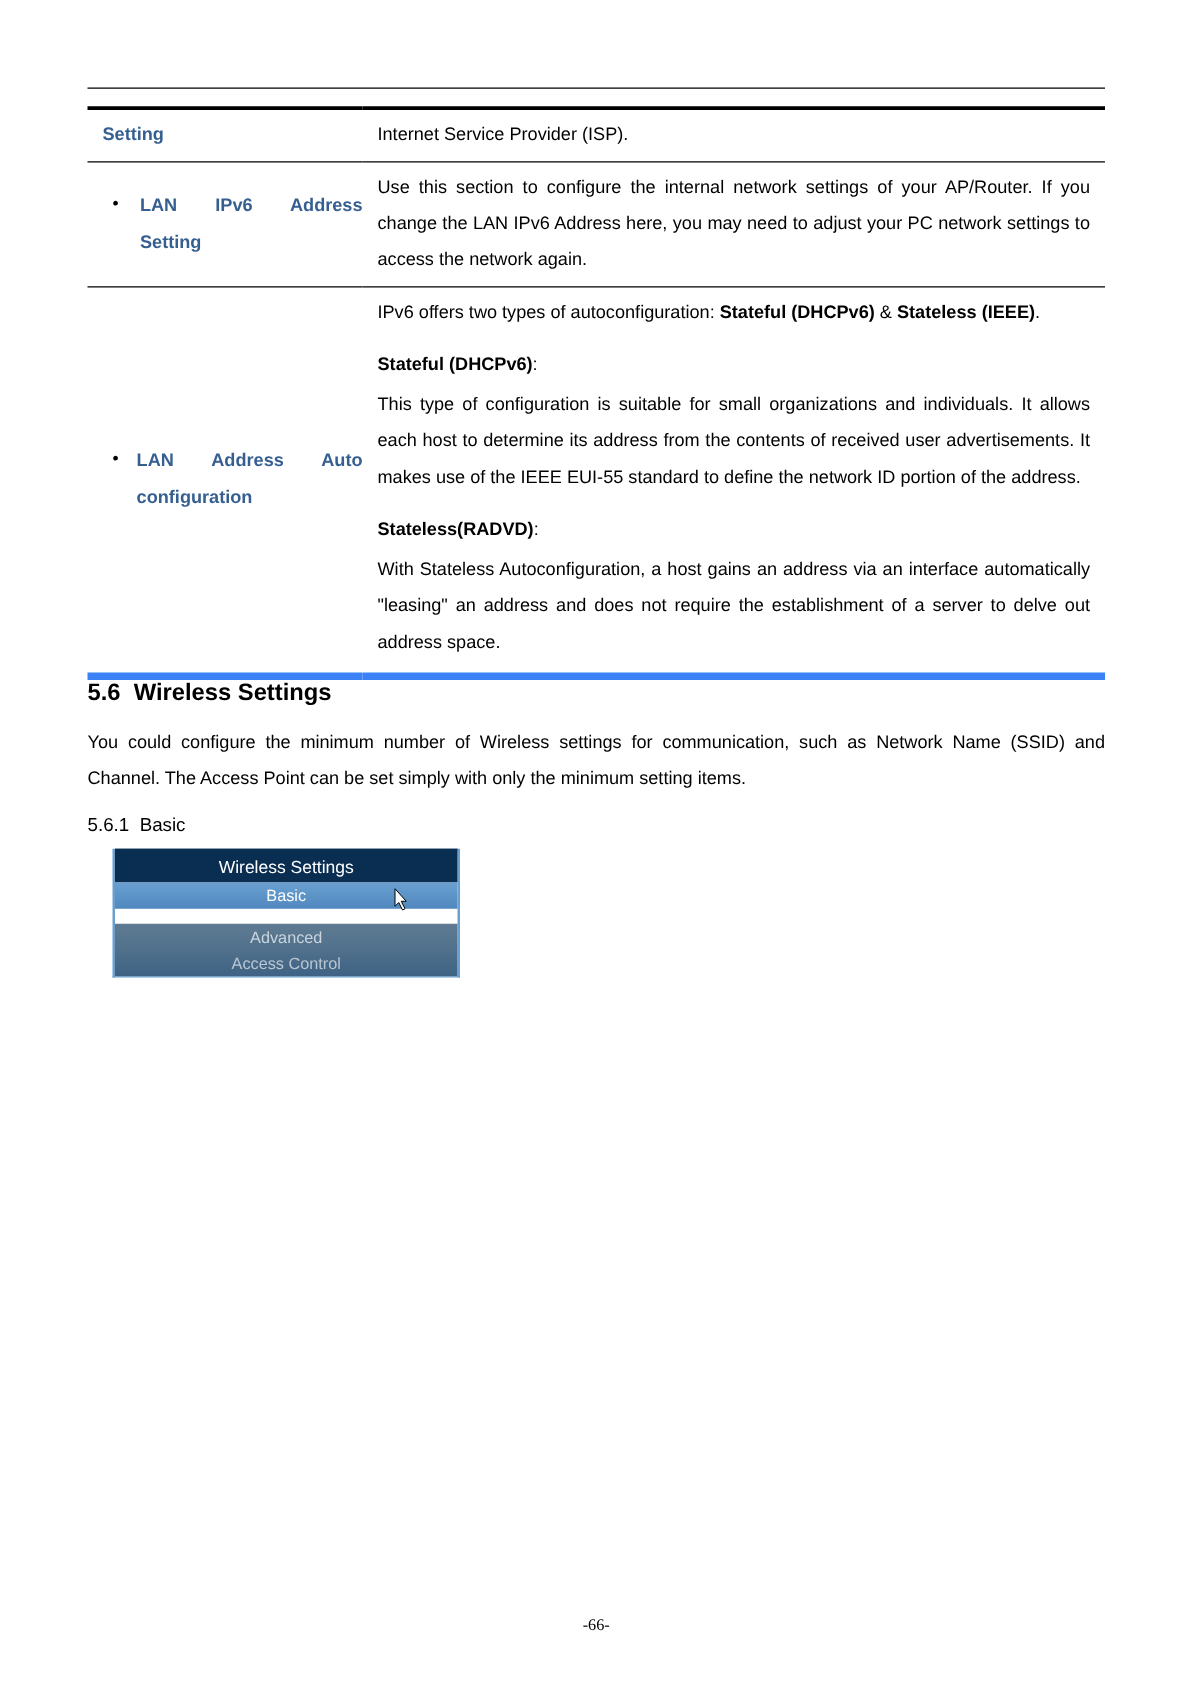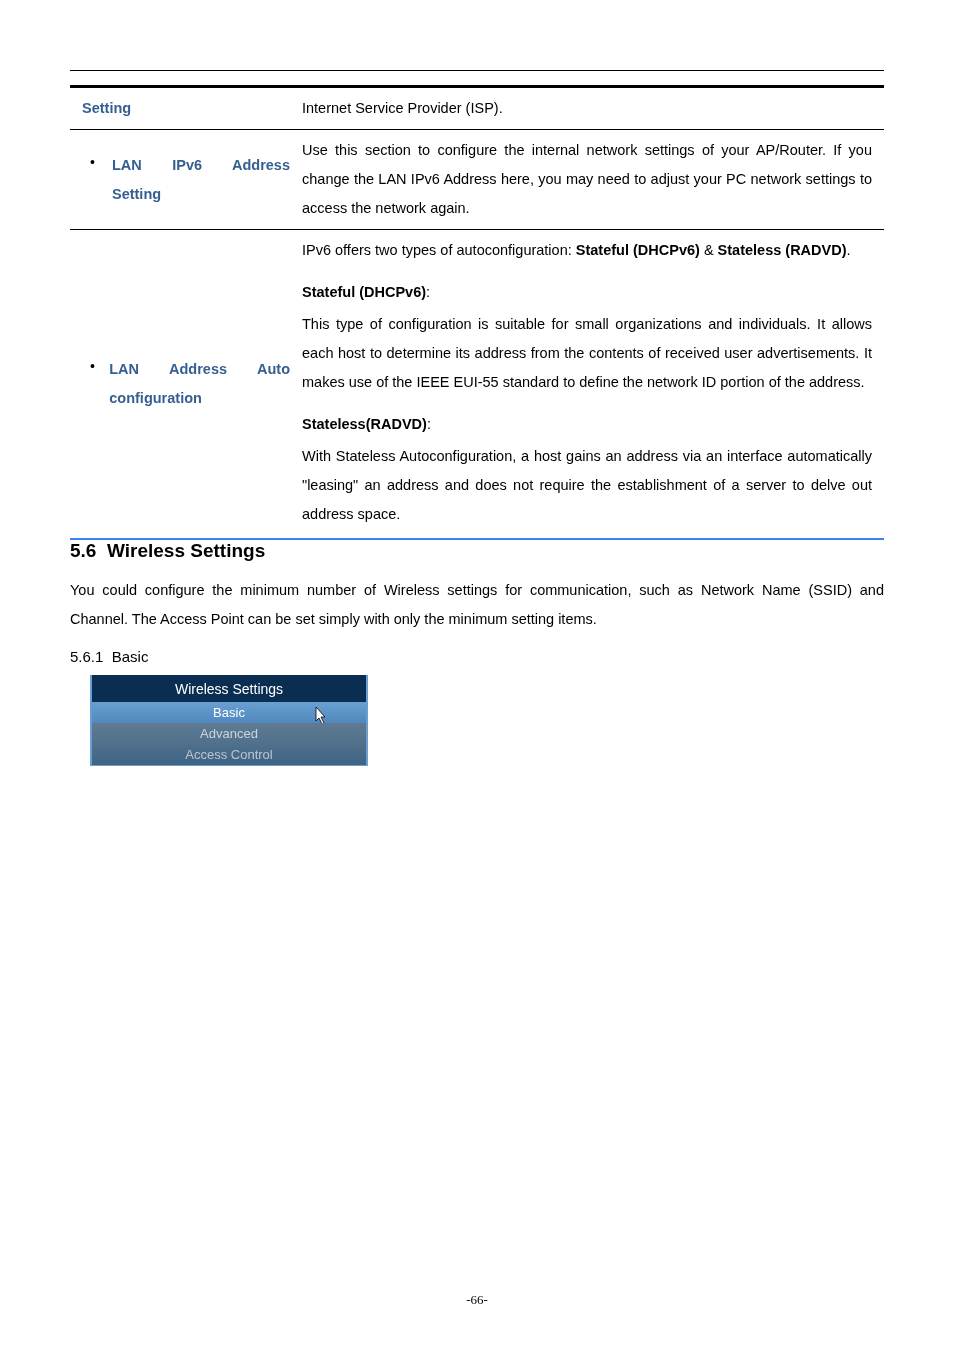--- a/index.html
+++ b/index.html
@@ -15,21 +15,21 @@
     }
     .hr-top {
       height: 1px;
       background: #000;
       margin-bottom: 14px;
     }
     table.settings {
       width: 100%;
       border-collapse: collapse;
       border-top: 3px solid #000;
-      border-bottom: 2px solid #3b82f6;
+      border-bottom: 6px solid #3b82f6;
     }
     table.settings td {
       border-top: 1px solid #000;
       vertical-align: middle;
       padding: 6px 12px;
       font-size: 14.5px;
       line-height: 2.0;
       text-align: justify;
     }
     table.settings td.label {
@@ -99,20 +99,21 @@
       position: relative;
       background: #547794;
     }
     .menu-item.selected {
       background: linear-gradient(to bottom, #6aa0d0, #5088bf);
       color: #fff;
     }
     .menu-item.inactive1 {
       background: linear-gradient(to bottom, #5f7b93, #50708b);
       color: #cad5de;
+      margin-top: 12px;
     }
     .menu-item.inactive2 {
       background: linear-gradient(to bottom, #50708b, #3f6385);
       color: #b9c6d2;
     }
     .cursor {
       position: absolute;
       right: 34px;
       top: 3px;
     }
@@ -159,21 +160,21 @@
 
     <tr>
       <td class="label">
         <div class="bullet-row">
           <span class="bullet">•</span>
           <span class="blue-label">LAN Address Auto configuration</span>
         </div>
       </td>
       <td class="para-block">
         <p>
-          <span>IPv6 offers two types of autoconfiguration: </span><span class="bold">Stateful (DHCPv6)</span><span> &amp; </span><span class="bold">Stateless (RADVD)</span><span>.</span>
+          <span>IPv6 offers two types of autoconfiguration: </span><span class="bold">Stateful (DHCPv6)</span><span> &amp; </span><span class="bold">Stateless (IEEE)</span><span>.</span>
         </p>
         <div class="para-spacer"></div>
         <p><span class="bold">Stateful (DHCPv6)</span>:</p>
         <p>This type of configuration is suitable for small organizations and individuals. It allows each host to determine its address from the contents of received user advertisements. It makes use of the IEEE EUI-55 standard to define the network ID portion of the address.</p>
         <div class="para-spacer"></div>
         <p><span class="bold">Stateless(RADVD)</span>:</p>
         <p>With Stateless Autoconfiguration, a host gains an address via an interface automatically "leasing" an address and does not require the establishment of a server to delve out address space.</p>
       </td>
     </tr>
   </tbody>

